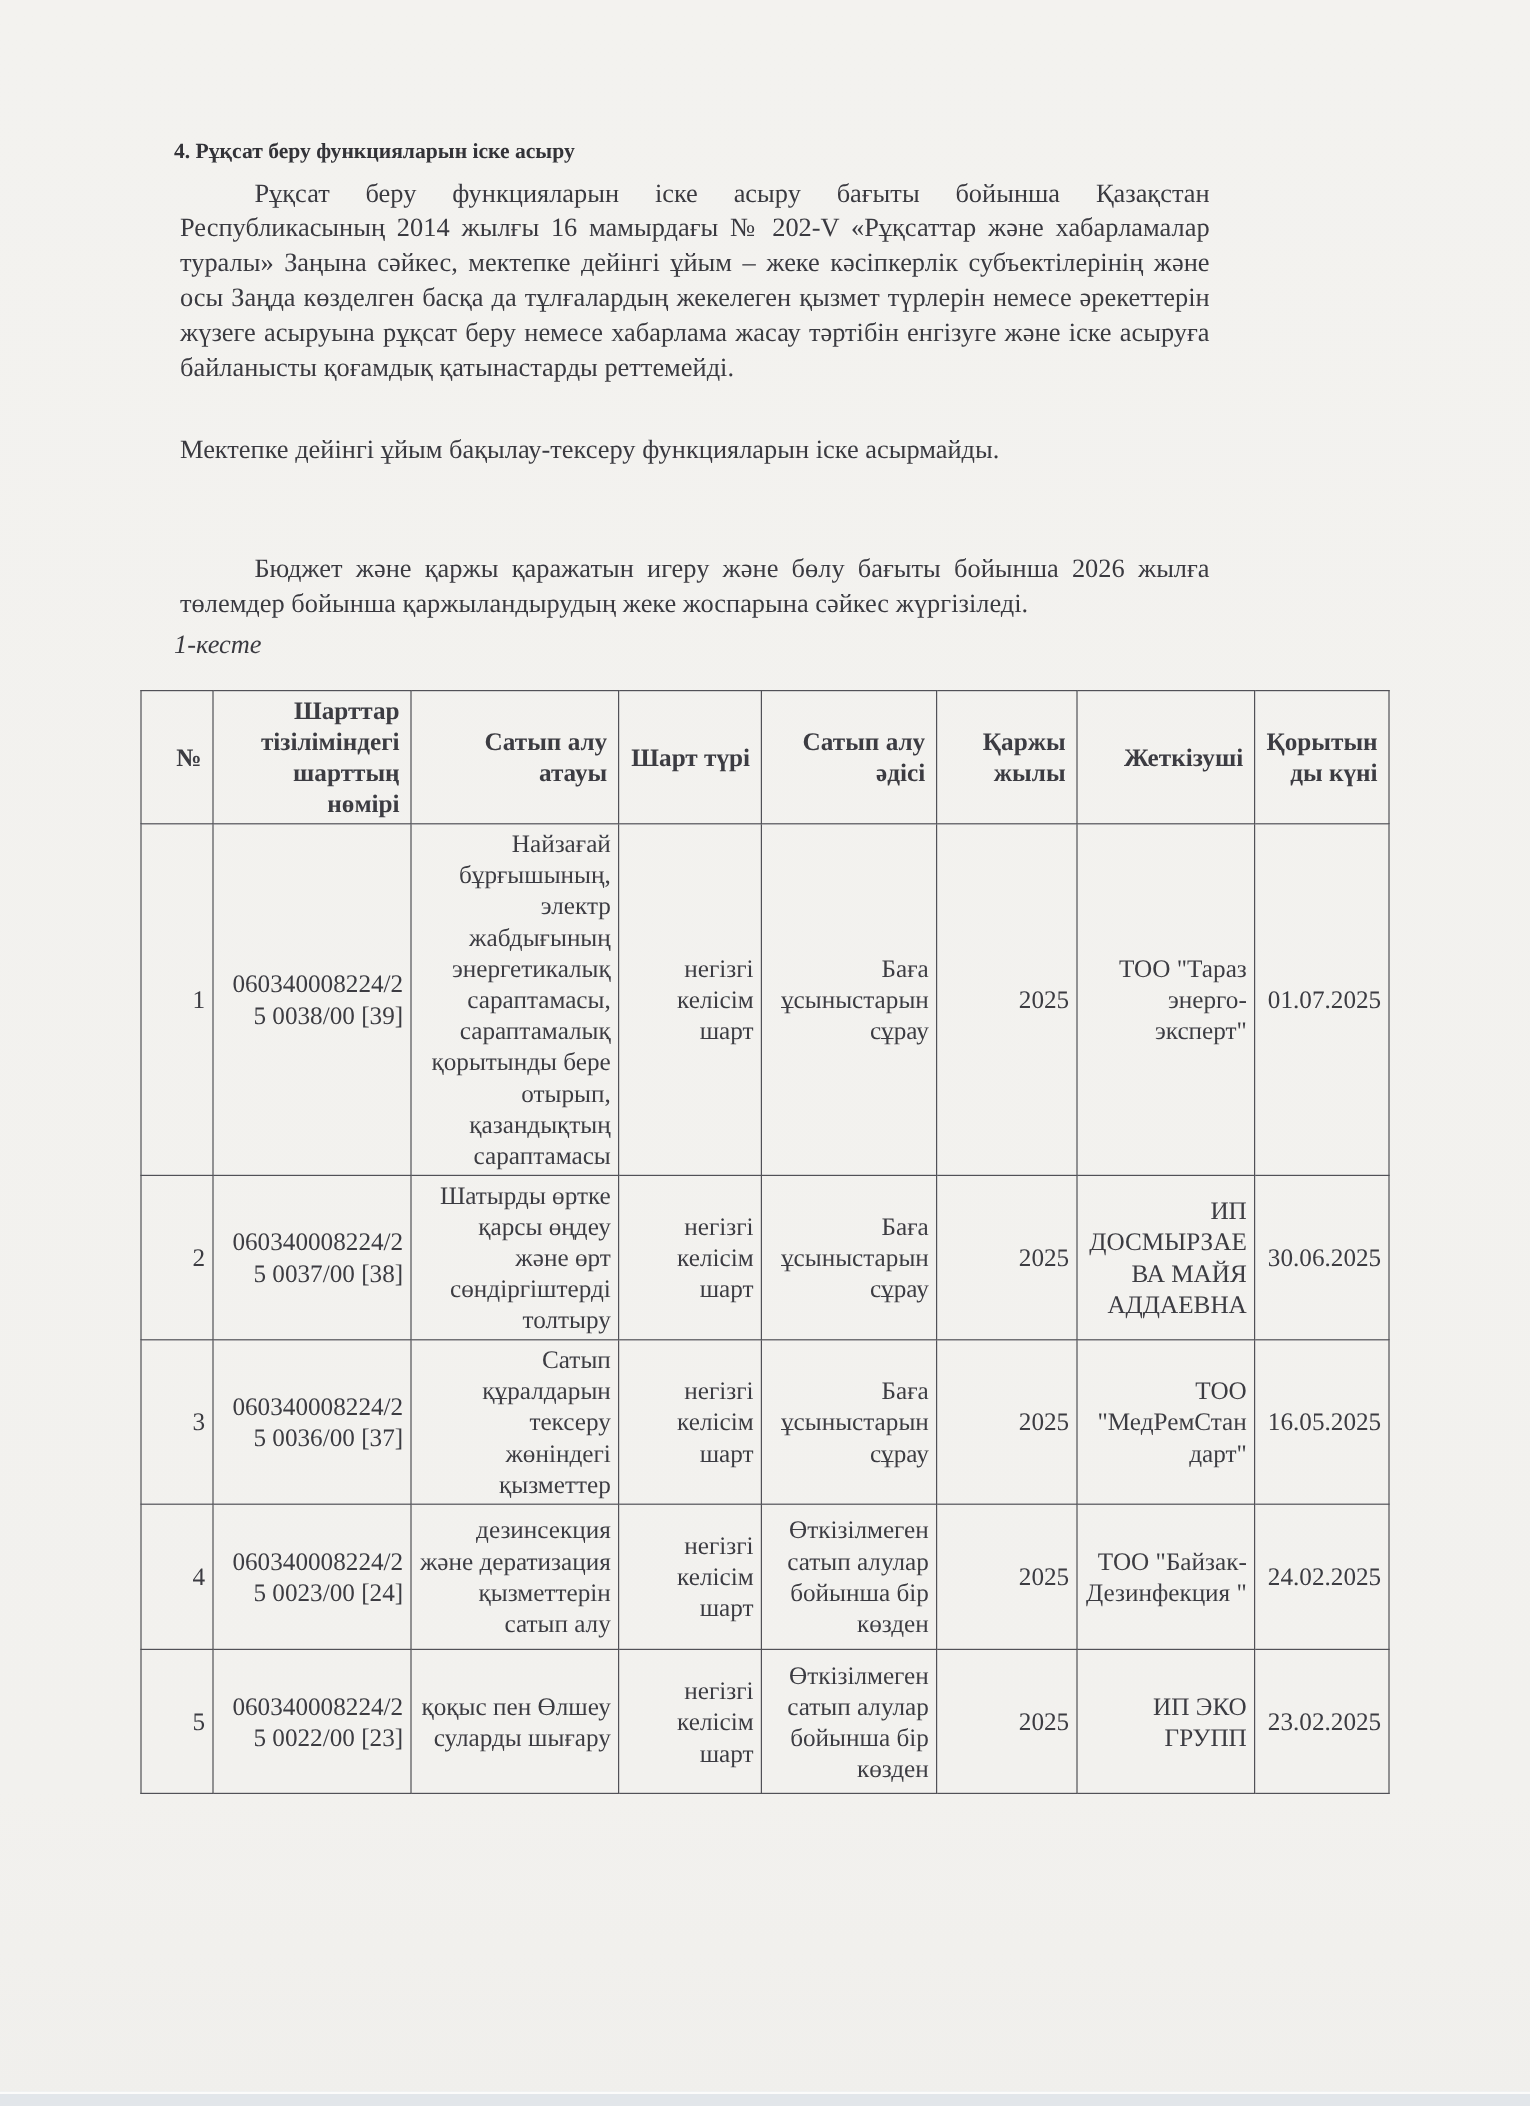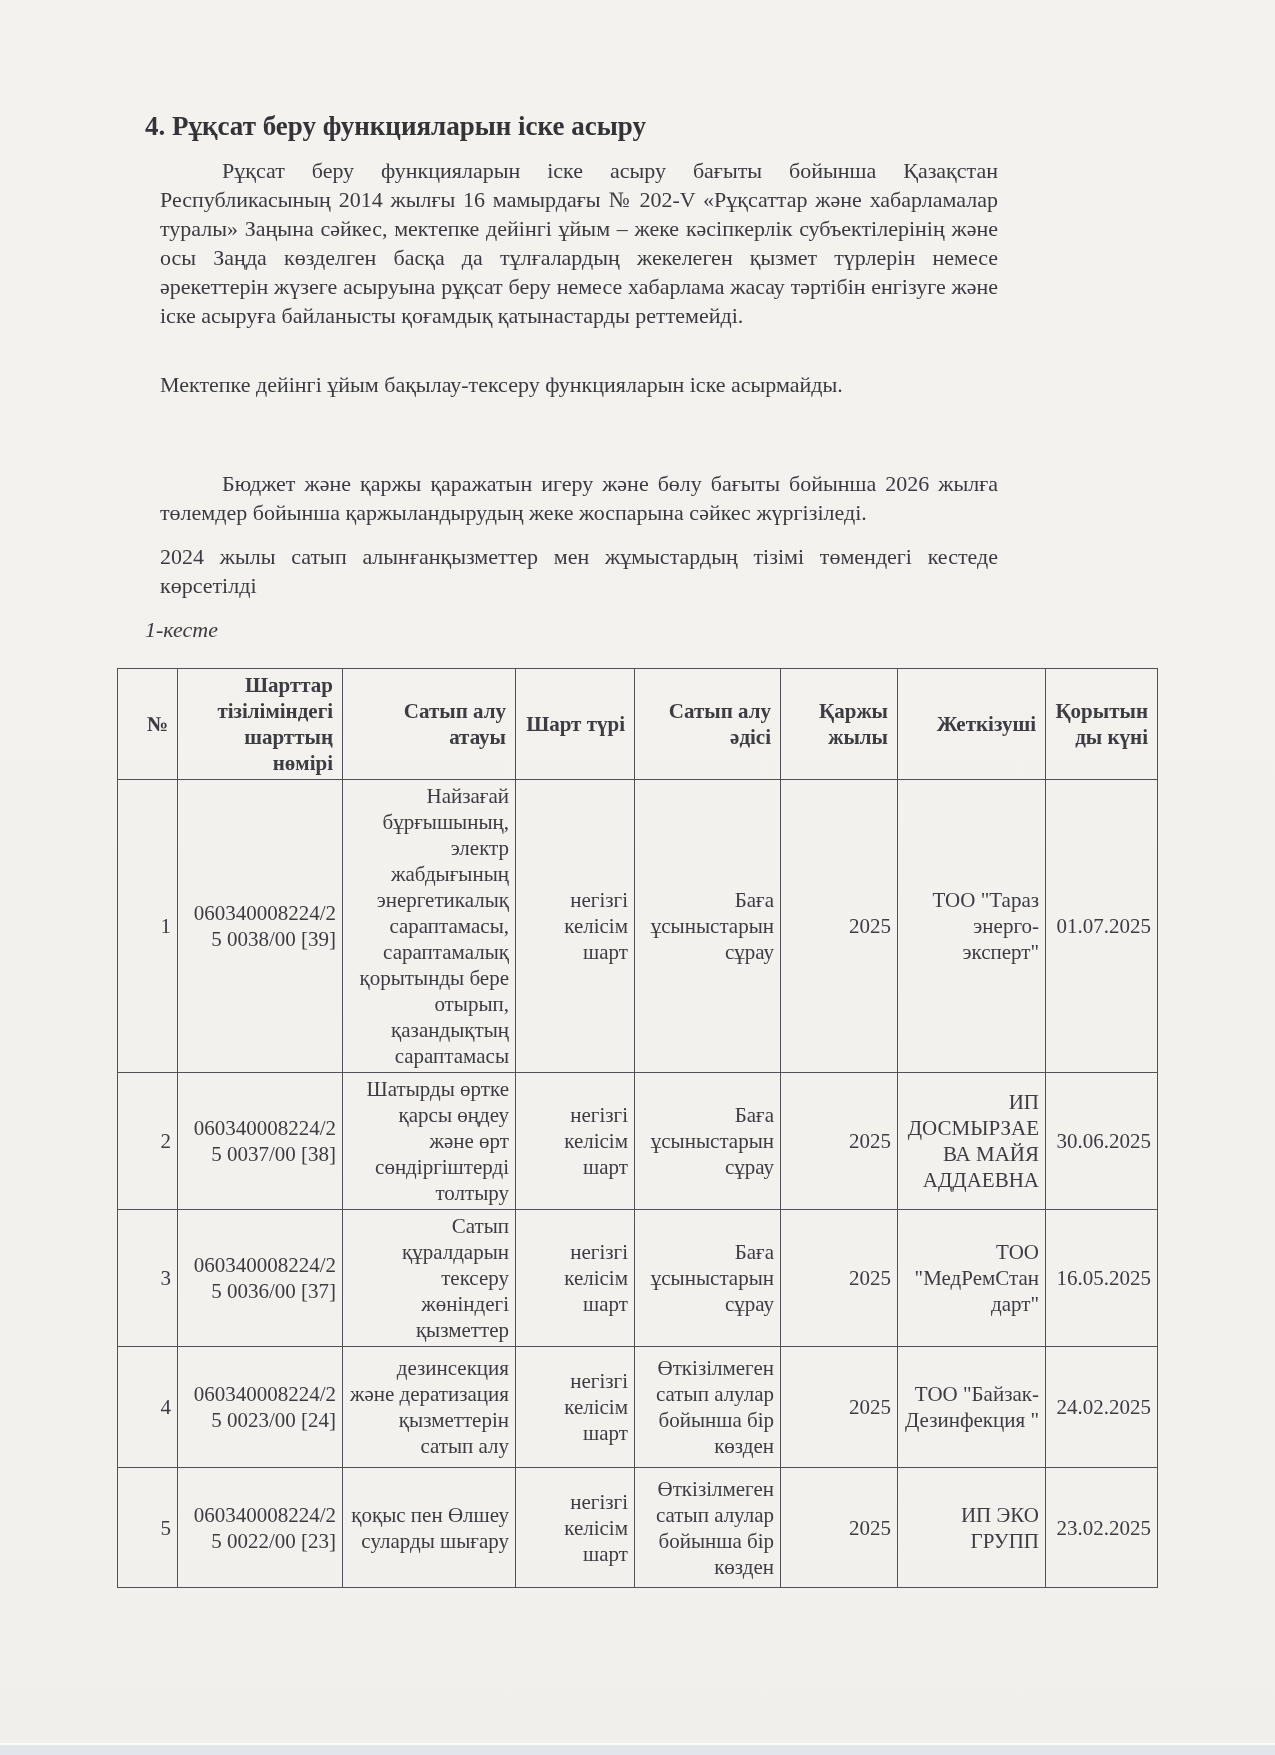--- a/index.html
+++ b/index.html
@@ -24,26 +24,26 @@
     height: 10px;
     background: #e2e6ea;
     border-top: 2px solid #fbfbfa;
   }
   .content {
     padding: 112px 262px 0 145px;
     font-size: 22px;
     line-height: 29px;
   }
   .heading {
-    font-size: 27px;
+    font-size: 18px;
     font-weight: bold;
     margin: 0;
     color: #333338;
   }
-  .para { margin: 15px; }
+  .para { margin: 5px; }
   .indent { text-indent: 62px; }
   .justify { text-align: justify; }
   .sec-5 { margin-top: 40px; }
   .sec-6 { margin-top: 70px; }
   .table-label {
     margin: 0;
     font-style: italic;
   }
   table.doc-table {
     border-collapse: collapse;
@@ -84,21 +84,20 @@
       <h3 class="heading">4. Рұқсат беру функцияларын іске асыру</h3>
       <p class="para indent justify">Рұқсат беру функцияларын іске асыру бағыты бойынша Қазақстан Республикасының 2014 жылғы 16 мамырдағы № 202-V «Рұқсаттар және хабарламалар туралы» Заңына сәйкес, мектепке дейінгі ұйым – жеке кәсіпкерлік субъектілерінің және осы Заңда көзделген басқа да тұлғалардың жекелеген қызмет түрлерін немесе әрекеттерін жүзеге асыруына рұқсат беру немесе хабарлама жасау тәртібін енгізуге және іске асыруға байланысты қоғамдық қатынастарды реттемейді.</p>
     </section>
 
     <section class="sec-5">
       <p class="para">Мектепке дейінгі ұйым бақылау-тексеру функцияларын іске асырмайды.</p>
     </section>
 
     <section class="sec-6">
       <p class="para indent justify">Бюджет және қаржы қаражатын игеру және бөлу бағыты бойынша 2026 жылға төлемдер бойынша қаржыландырудың жеке жоспарына сәйкес жүргізіледі.</p>
-      <p class="para justify">2024 жылы сатып алынғанқызметтер мен жұмыстардың тізімі төмендегі кестеде көрсетілді</p>
       <p class="table-label">1-кесте</p>
     </section>
 
     <table class="doc-table">
       <colgroup>
         <col style="width:60px">
         <col style="width:165px">
         <col style="width:173px">
         <col style="width:119px">
         <col style="width:146px">

